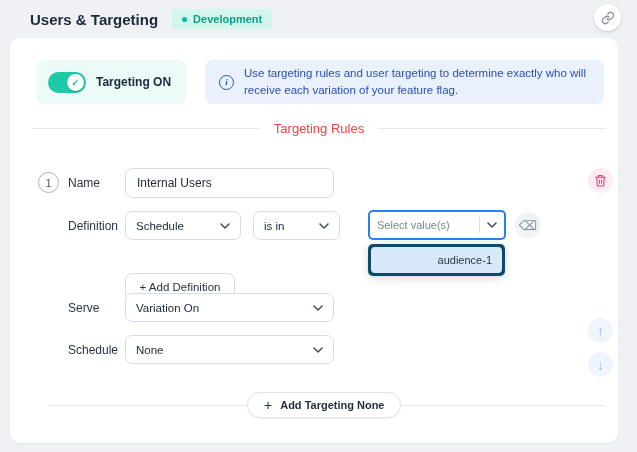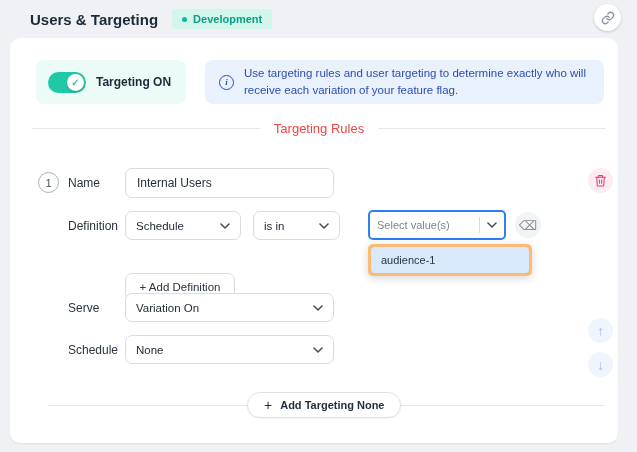--- a/index.html
+++ b/index.html
@@ -54,21 +54,21 @@
   .multi-select input::placeholder { color: #7d858f; }
   .ms-divider { width: 1px; height: 16px; background: #d7dbe0; flex: 0 0 auto; }
   .ms-caret { flex: 0 0 auto; width: 24px; display: flex; align-items: center; justify-content: center; }
 
   .icon-circle-btn { position: absolute; border: none; border-radius: 50%; display: flex; align-items: center; justify-content: center; cursor: pointer; }
   .trash-btn { left: 578px; top: 130px; width: 25px; height: 25px; background: #fdebf2; }
   .clear-btn { left: 505px; top: 174px; width: 26px; height: 26px; background: #f1f3f5; color: #848c96; font-size: 13px; }
   .up-btn { left: 578px; top: 280px; width: 25px; height: 25px; background: #eef5fd; color: #a2bce9; font-size: 14px; }
   .down-btn { left: 578px; top: 314px; width: 25px; height: 25px; background: #eef5fd; color: #a2bce9; font-size: 14px; }
 
-  .dropdown-menu { position: absolute; left: 358px; top: 206px; width: 164px; background: #fdba74; border-radius: 5px; box-shadow: 0 2px 8px rgba(0,0,0,.16); padding: 3px; z-index: 5; }
+  .dropdown-menu { position: absolute; left: 358px; top: 206px; width: 137px; background: #0c4a6e; border-radius: 5px; box-shadow: 0 2px 8px rgba(0,0,0,.16); padding: 3px; z-index: 5; text-align: right; }
   .dropdown-option { background: #d8e9fc; border-radius: 4px; padding: 7px 10px; font-size: 11px; color: #2a3442; cursor: pointer; }
 
   .add-def-btn { position: absolute; left: 115px; top: 215px; width: 110px; height: 28px; background: #fff; border: 1px solid #d9dde3; border-radius: 7px; font-size: 11.5px; color: #2a3442; font-family: "Liberation Sans", sans-serif; cursor: pointer; margin-top: 20px; }
 
   .bottom-line { position: absolute; left: 38px; top: 367px; width: 556px; height: 1px; background: #e4e7eb; }
   .add-rule-btn { position: absolute; left: 237px; top: 354px; height: 26px; padding: 0 16px; background: #fff; border: 1px solid #dfe3e8; border-radius: 13px; box-shadow: 0 1px 2px rgba(16,24,40,.06); display: flex; align-items: center; gap: 8px; font-size: 11px; font-weight: 700; color: #1f2d3d; cursor: pointer; font-family: "Liberation Sans", sans-serif; }
   .plus-glyph { font-size: 14px; font-weight: 400; color: #1f2d3d; line-height: 1; }
 </style>
 </head>
 <body>

